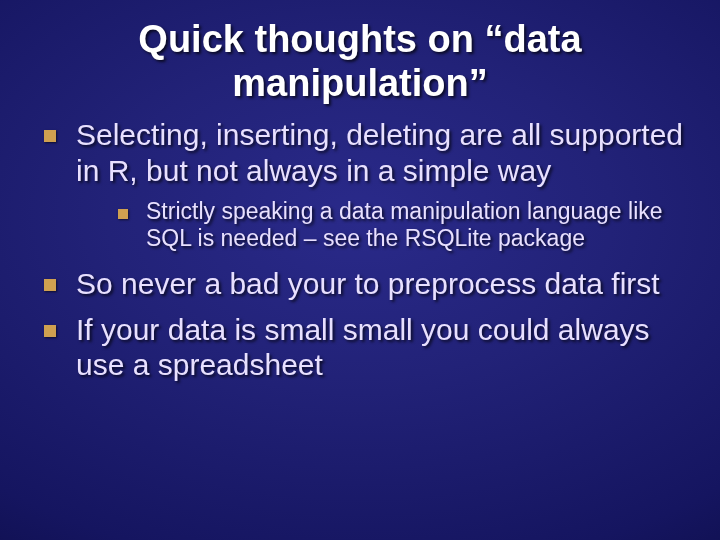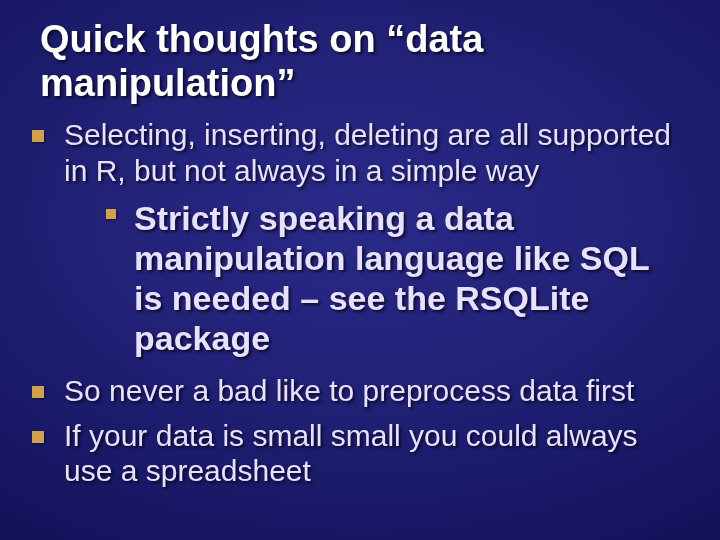--- a/index.html
+++ b/index.html
@@ -18,31 +18,32 @@
                 #222278 25%,
                 #151560 55%,
                 #08083a 80%,
                 #020220 100%);
     box-sizing: border-box;
     font-family: Arial, "Helvetica Neue", Helvetica, sans-serif;
     color: #fff;
     position: relative;
   }
   .title {
+    text-align: center;
     font-weight: 700;
     font-size: 38px;
     line-height: 1.15;
     padding: 18px 40px 12px 40px;
     color: #ffffff;
     text-shadow: 2px 2px 3px rgba(0,0,0,0.7);
   }
   ul.level1 {
     list-style: none;
     margin: 0;
-    padding: 0 36px 0 24px;
+    padding: 0 36px 0 36px;
   }
   ul.level1 > li {
     position: relative;
     padding-left: 40px;
     font-size: 30px;
     line-height: 1.18;
     color: #e8e0ff;
     margin-bottom: 10px;
     text-shadow: 2px 2px 3px rgba(0,0,0,0.7);
   }
@@ -57,25 +58,24 @@
     box-shadow: 1px 1px 2px rgba(0,0,0,0.6);
   }
   ul.level2 {
     list-style: none;
     margin: 10px 0 14px 0;
     padding: 0 0 0 36px;
   }
   ul.level2 > li {
     position: relative;
     padding-left: 34px;
-    font-size: 34px;
+    font-size: 23px;
     line-height: 1.18;
     color: #e8e0ff;
     text-shadow: 2px 2px 3px rgba(0,0,0,0.7);
-    font-weight: bold;
   }
   ul.level2 > li::before {
     content: "";
     position: absolute;
     left: 6px;
     top: 11px;
     width: 10px;
     height: 10px;
     background: #cfa050;
     box-shadow: 1px 1px 2px rgba(0,0,0,0.6);
@@ -90,19 +90,19 @@
   <ul class="level1">
     <li>
       <span>Selecting, inserting, deleting are all supported in R, but not always in a simple way</span>
       <ul class="level2">
         <li>
           <span>Strictly speaking a data manipulation language like SQL is needed – see the RSQLite package</span>
         </li>
       </ul>
     </li>
     <li>
-      <span>So never a bad  like to preprocess data first</span>
+      <span>So never a bad  your to preprocess data first</span>
     </li>
     <li>
       <span>If your data is small small you could always use a spreadsheet</span>
     </li>
   </ul>
 </div>
 
 </body></html>

